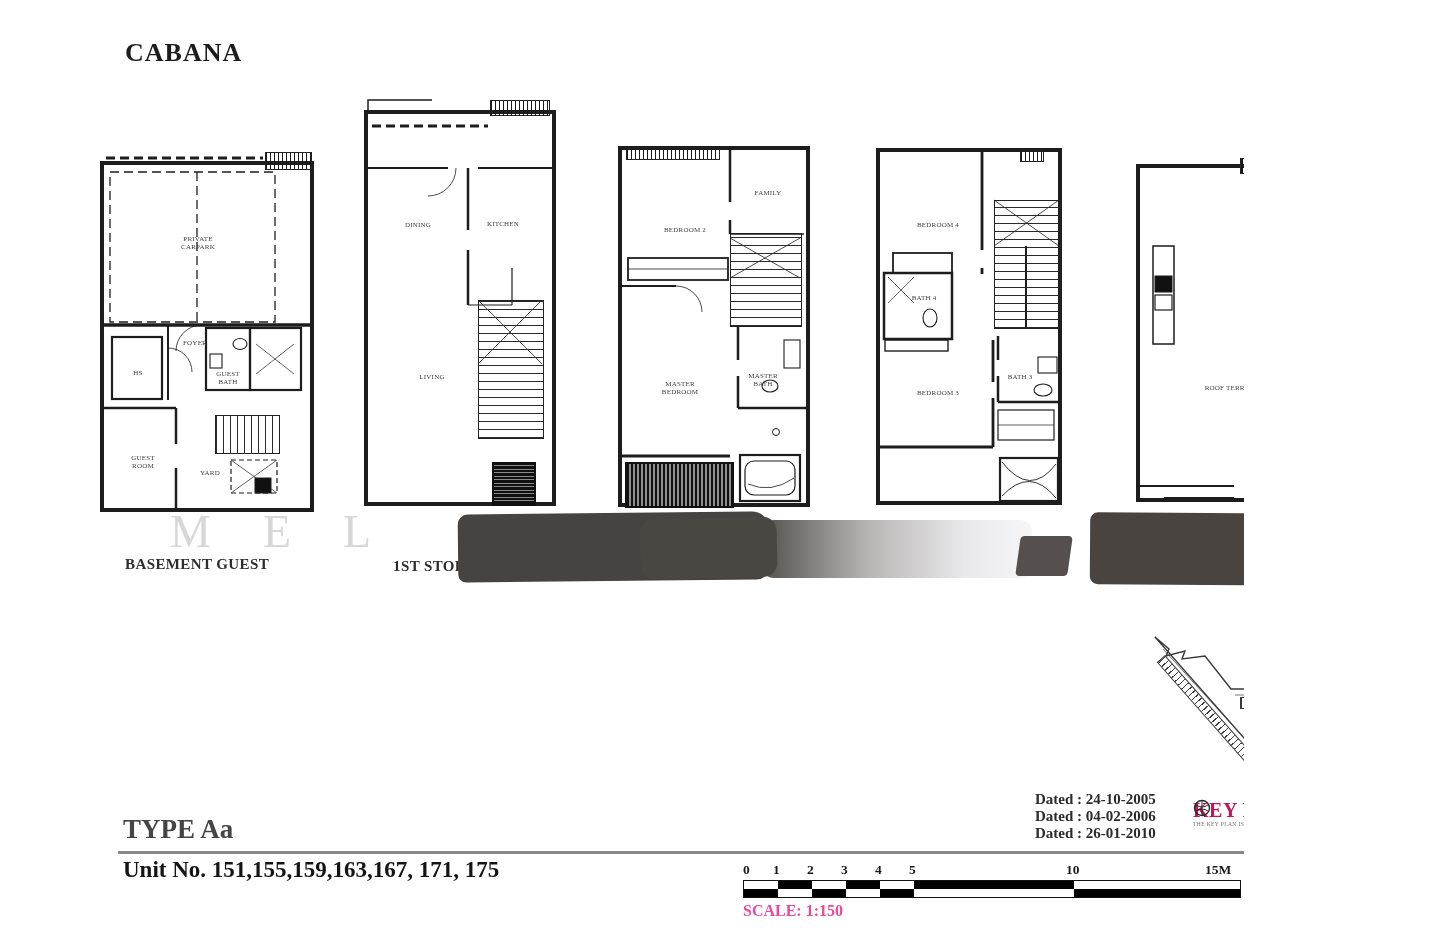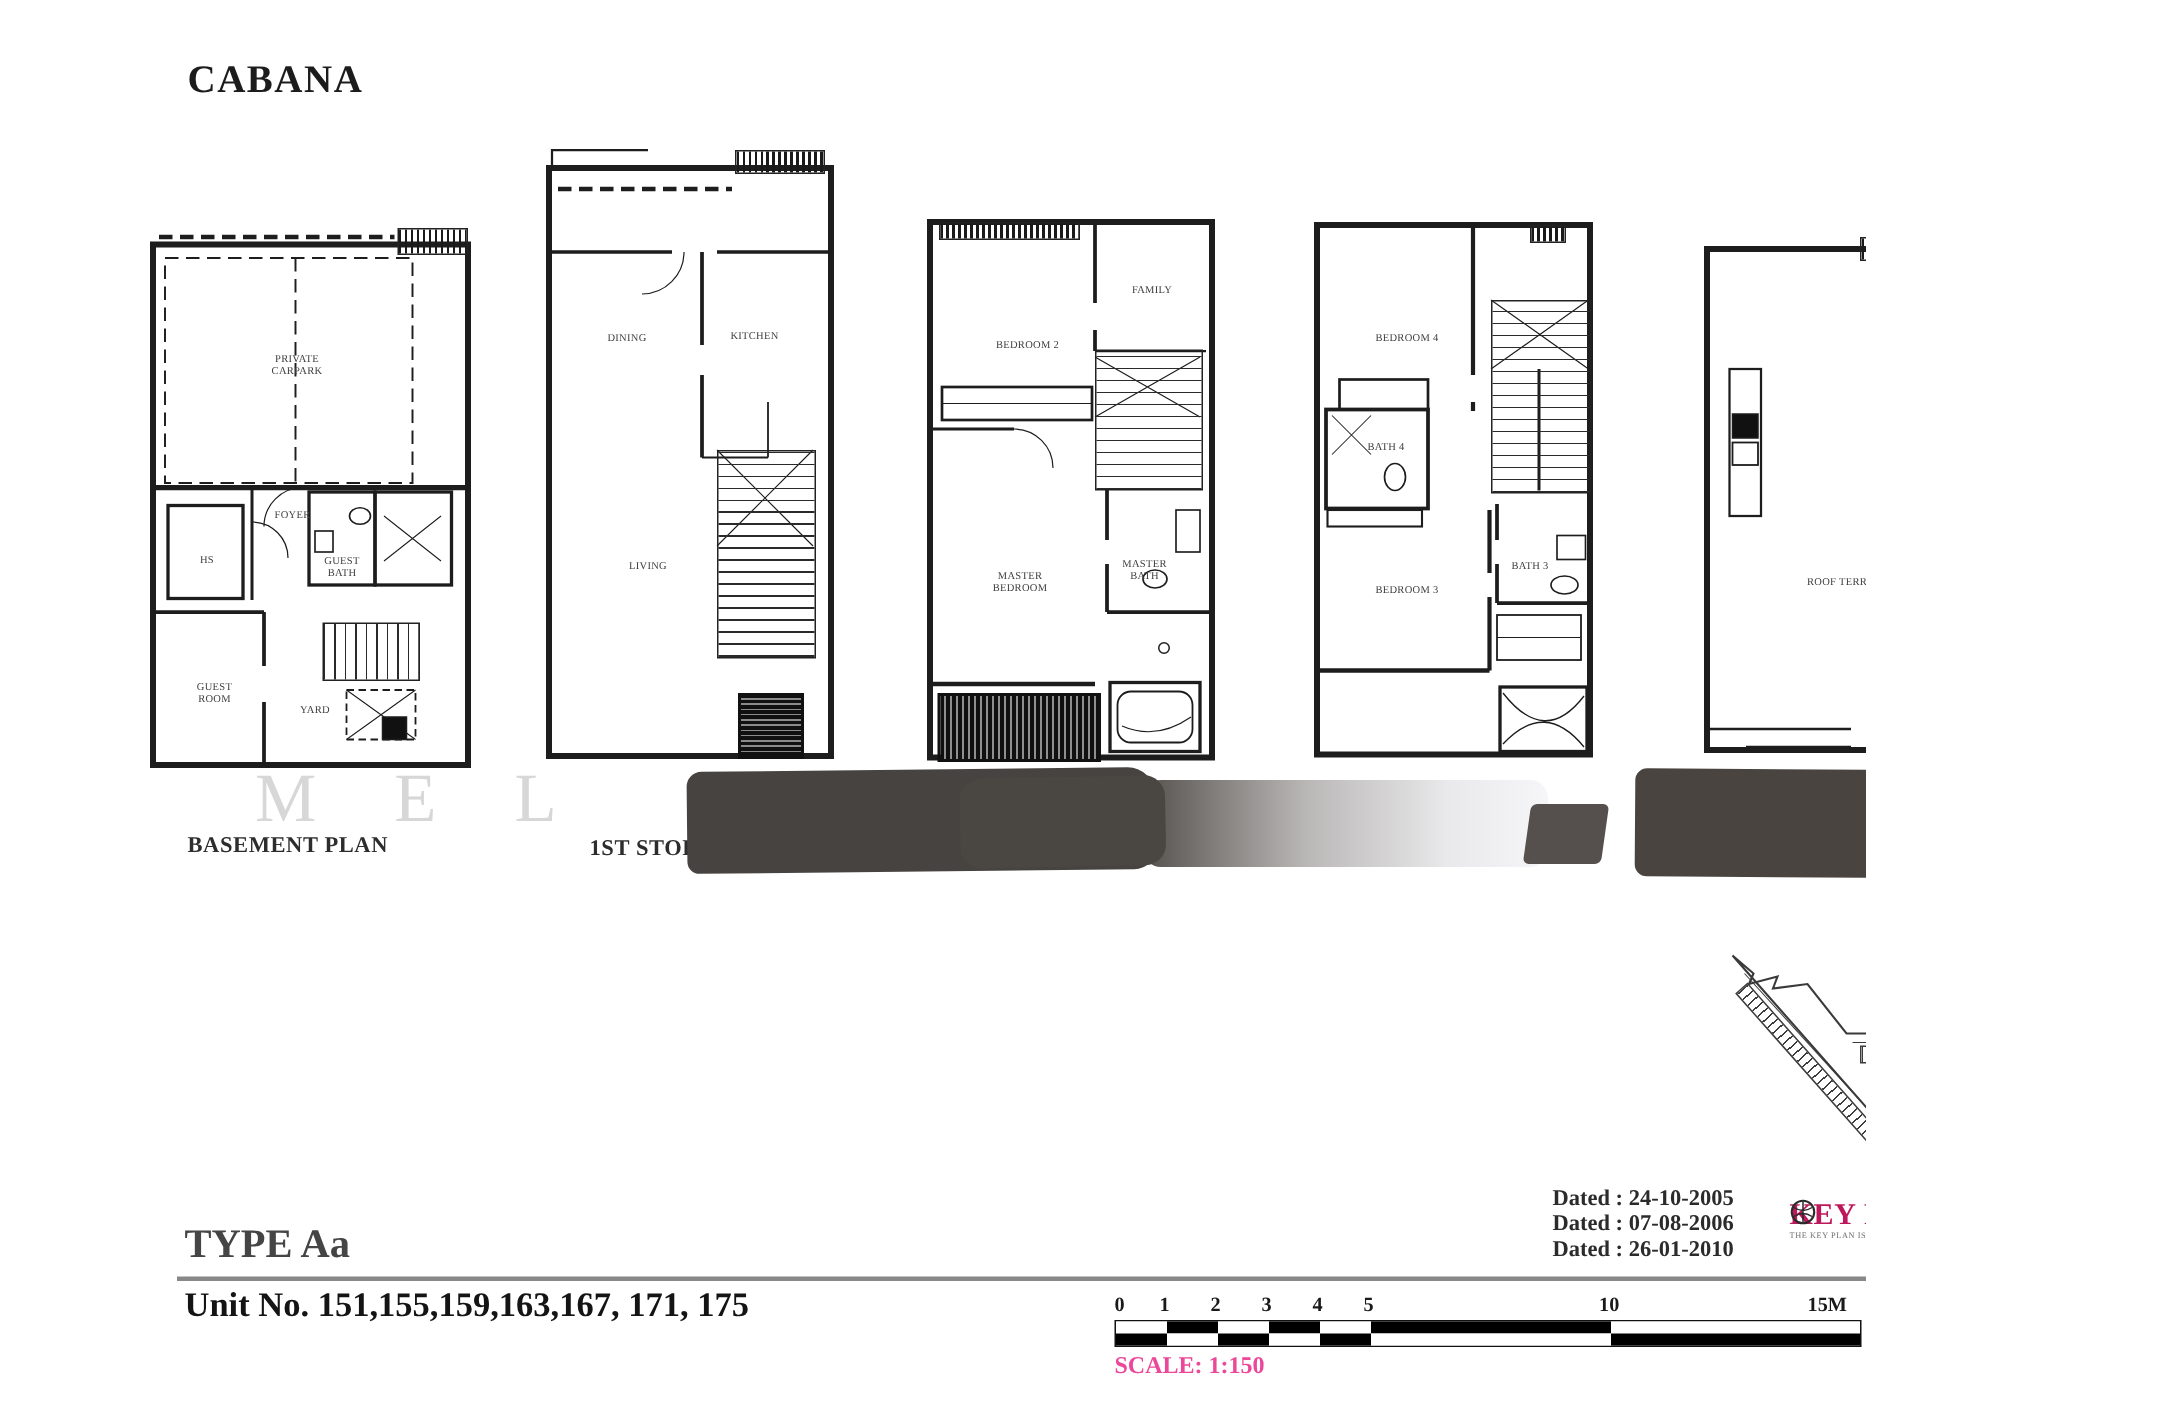--- a/index.html
+++ b/index.html
@@ -165,21 +165,21 @@
       <path d="M4 330 H100 M30 342 H100" stroke-width="1.8"></path>
     </svg>
     <div class="abs hvd bdr" style="left:106px;top:2px;width:82px;height:14px;"></div>
     <div class="abs hvd bdr" style="left:114px;top:16px;width:69px;height:28px;"></div>
     <div class="abs hh bdr" style="left:112px;top:84px;width:71px;height:86px;"></div>
     <div class="rlabel" style="left:98px;top:232px;">ROOF TERRACE</div>
   </div>
 
   <div class="ghost" style="left:170px;top:505px;">MEL</div>
 
-  <div class="caption" style="left:125px;top:556px;">BASEMENT PLAN</div>
+  <div class="caption" style="left:125px;top:556px;">BASEMENT GUEST</div>
   <div class="caption" style="left:393px;top:558px;">1ST STOREY</div>
 
   <div class="blob" style="left:458px;top:513px;width:312px;height:68px;border-radius:10px 18px 14px 8px;transform:rotate(-.6deg);z-index:5;"></div>
   <div class="blob" style="left:640px;top:518px;width:137px;height:60px;background:#4a4642;border-radius:14px;transform:rotate(-1.2deg);z-index:5;"></div>
   <div class="abs" style="left:762px;top:520px;width:270px;height:58px;border-radius:12px;z-index:4;background:linear-gradient(90deg,#55504c,#b9b7b6 40%,#e9e8ea 75%,#f6f6f8);"></div>
   <div class="abs" style="left:1018px;top:536px;width:52px;height:40px;background:#55504d;border-radius:4px;transform:skewX(-8deg);z-index:5;"></div>
   <div class="blob" style="left:1090px;top:513px;width:262px;height:72px;background:#49443f;border-radius:8px 14px 18px 8px;transform:rotate(.4deg);z-index:5;"></div>
 
   <div class="plan" style="left:1145px;top:625px;width:230px;height:215px;">
     <svg width="230" height="215" viewBox="0 0 230 215" style="stroke:#3a3a3a;">
@@ -201,21 +201,21 @@
       <svg width="18" height="18" viewBox="0 0 18 18" style="vertical-align:-3px;stroke:#2a2a2a;fill:none;">
         <circle cx="9" cy="9" r="7.5" stroke-width="1.4"></circle>
         <path d="M9 2 V16 M3 6 Q9 10 15 6 M3 12 Q9 8 15 12" stroke-width="1"></path>
       </svg>
     </div>
     <div class="abs" style="left:48px;top:196px;font-size:5.5px;color:#6e6e6e;letter-spacing:.4px;">THE KEY PLAN IS NOT TO SCALE</div>
   </div>
 
   <div class="abs" style="left:1035px;top:791px;">
     <div class="bp-line">Dated : 24-10-2005</div>
-    <div class="bp-line">Dated : 07-08-2006</div>
+    <div class="bp-line">Dated : 04-02-2006</div>
     <div class="bp-line">Dated : 26-01-2010</div>
   </div>
 
   <div class="abs" style="left:123px;top:814px;font-size:27px;font-weight:600;color:#454545;z-index:3;">TYPE Aa</div>
   <div class="abs" style="left:118px;top:851px;width:1252px;height:3px;background:#888;"></div>
   <div class="abs" style="left:123px;top:857px;font-size:23px;font-weight:600;color:#141414;">Unit No. 151,155,159,163,167, 171, 175</div>
 
   <div id="scalebar" class="abs" style="left:743px;top:862px;width:500px;height:60px;">
     <span class="tick" style="left:0px;">0</span>
     <span class="tick" style="left:30px;">1</span>

